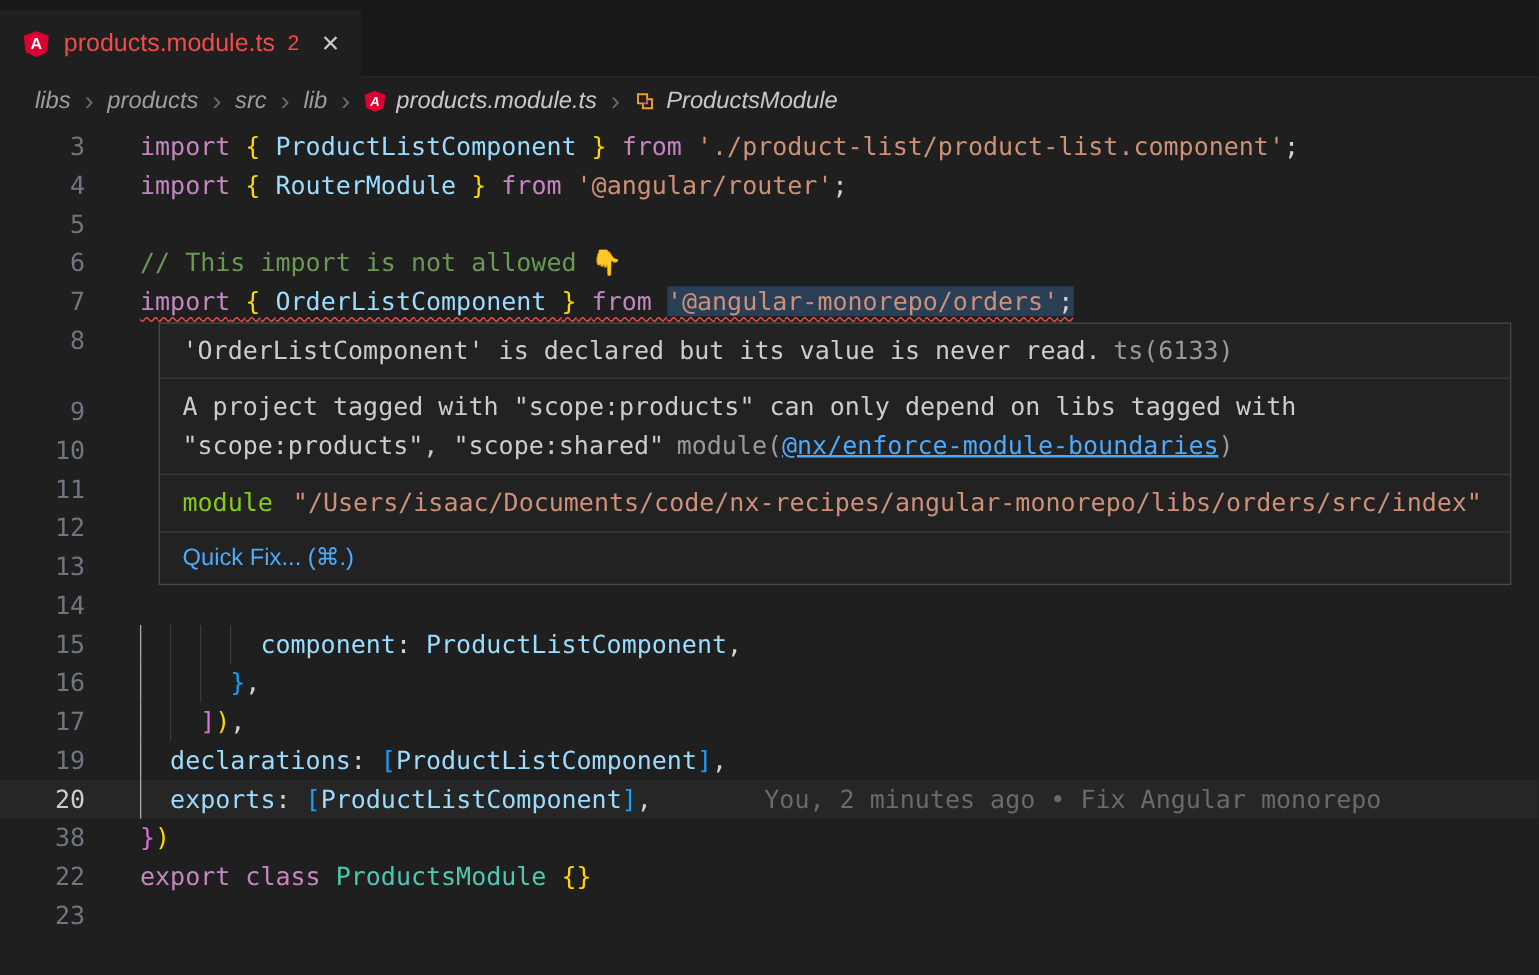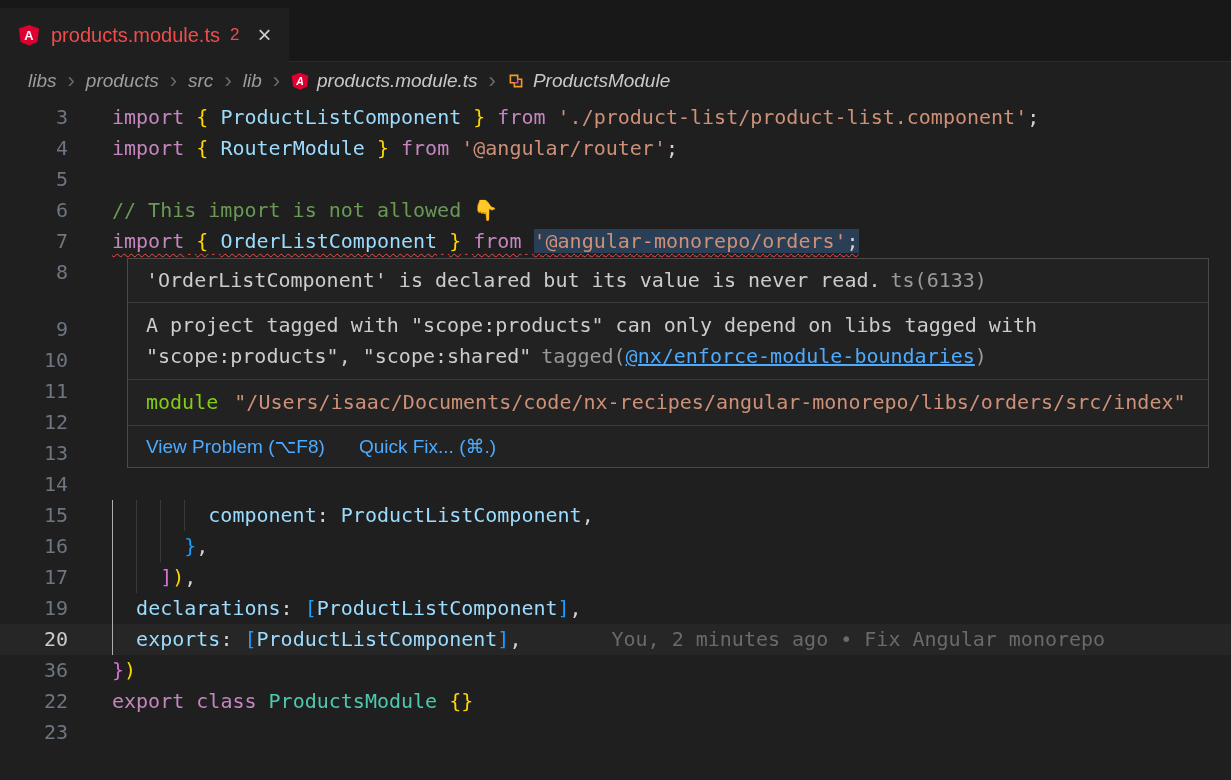--- a/index.html
+++ b/index.html
@@ -164,33 +164,32 @@
       <div class="line"><div class="gutter">10</div><div class="code"></div></div>
       <div class="line"><div class="gutter">11</div><div class="code"></div></div>
       <div class="line"><div class="gutter">12</div><div class="code"></div></div>
       <div class="line"><div class="gutter">13</div><div class="code"></div></div>
       <div class="line"><div class="gutter">14</div><div class="code"></div></div>
       <div class="line"><div class="gutter">15</div><div class="code"><span class="guide activeguide" style="left: 44px;"></span><span class="guide" style="left: 68.092px;"></span><span class="guide" style="left: 92.184px;"></span><span class="guide" style="left: 116.276px;"></span><span class="fg">        </span><span class="var">component</span><span class="fg">: </span><span class="var">ProductListComponent</span><span class="fg">,</span></div></div>
       <div class="line"><div class="gutter">16</div><div class="code"><span class="guide activeguide" style="left: 44px;"></span><span class="guide" style="left: 68.092px;"></span><span class="guide" style="left: 92.184px;"></span><span class="fg">      </span><span class="b3">}</span><span class="fg">,</span></div></div>
       <div class="line"><div class="gutter">17</div><div class="code"><span class="guide activeguide" style="left: 44px;"></span><span class="guide" style="left: 68.092px;"></span><span class="fg">    </span><span class="b2">]</span><span class="b1">)</span><span class="fg">,</span></div></div>
       <div class="line"><div class="gutter">19</div><div class="code"><span class="guide activeguide" style="left: 44px;"></span><span class="fg">  </span><span class="var">declarations</span><span class="fg">: </span><span class="b3">[</span><span class="var">ProductListComponent</span><span class="b3">]</span><span class="fg">,</span></div></div>
       <div class="line current"><div class="gutter active">20</div><div class="code"><span class="guide activeguide" style="left: 44px;"></span><span class="fg">  </span><span class="var">exports</span><span class="fg">: </span><span class="b3">[</span><span class="var">ProductListComponent</span><span class="b3">]</span><span class="fg">,</span><span class="blame">You, 2 minutes ago • Fix Angular monorepo</span></div></div>
-      <div class="line"><div class="gutter">36</div><div class="code"><span class="b2">}</span><span class="b1">)</span></div></div>
+      <div class="line"><div class="gutter">38</div><div class="code"><span class="b2">}</span><span class="b1">)</span></div></div>
       <div class="line"><div class="gutter">22</div><div class="code"><span class="kw">export</span><span class="fg"> </span><span class="kw">class</span><span class="fg"> </span><span class="cls">ProductsModule</span><span class="fg"> </span><span class="b1">{}</span></div></div>
       <div class="line"><div class="gutter">23</div><div class="code"></div></div>
     </div>
 </div>
 
 <div class="hover-popup">
   <div class="hover-section hs1">
     <span>'OrderListComponent' is declared but its value is never read.</span><span class="h-src">ts(6133)</span>
   </div>
   <div class="hover-section hs2">
-    <span>A project tagged with "scope:products" can only depend on libs tagged with "scope:products", "scope:shared"</span><span class="h-src">tagged(</span><a class="h-link">@nx/enforce-module-boundaries</a><span class="h-src" style="margin-left:0">)</span>
+    <span>A project tagged with "scope:products" can only depend on libs tagged with "scope:products", "scope:shared"</span><span class="h-src">module(</span><a class="h-link">@nx/enforce-module-boundaries</a><span class="h-src" style="margin-left:0">)</span>
   </div>
   <div class="hover-section hs3">
     <span class="h-kw">module</span> <span class="h-str" style="margin-left:4px">"/Users/isaac/Documents/code/nx-recipes/angular-monorepo/libs/orders/src/index"</span>
   </div>
   <div class="hover-actions">
-    <span class="action">View Problem (⌥F8)</span>
     <span class="action">Quick Fix... (⌘.)</span>
   </div>
 </div>
 
 </body></html>

